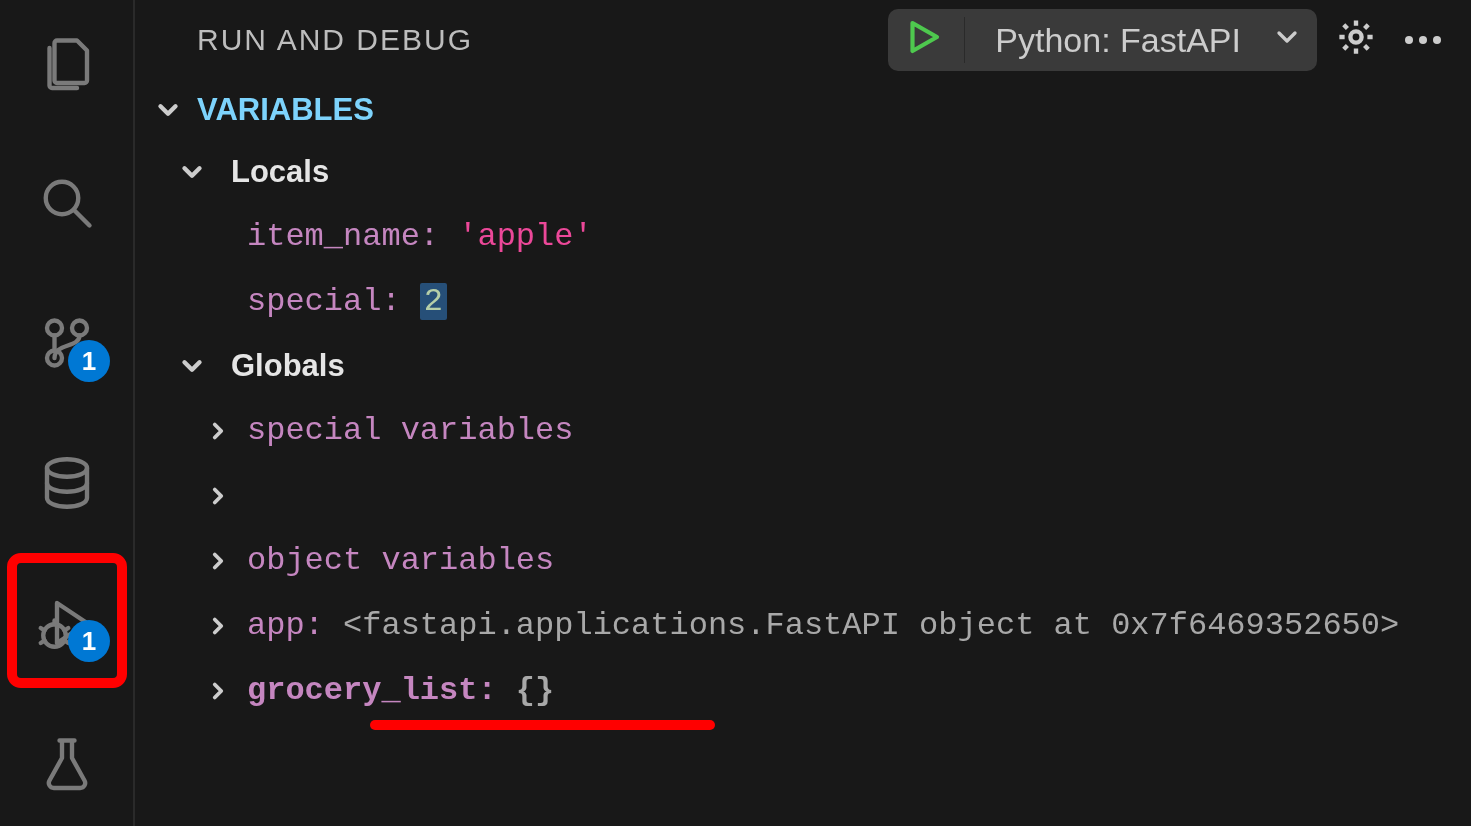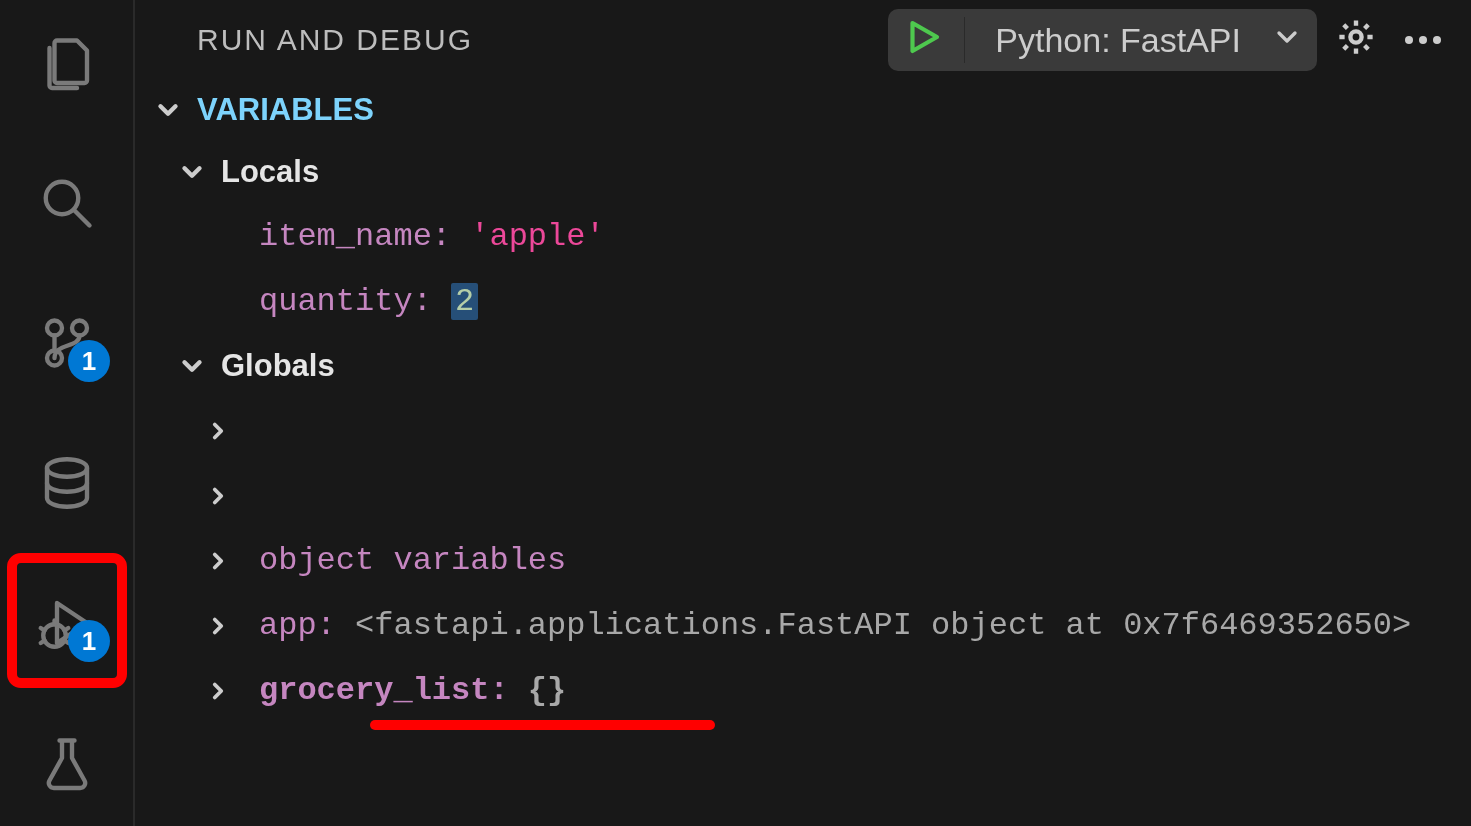--- a/index.html
+++ b/index.html
@@ -104,40 +104,40 @@
     color: #7dd3fc;
     font-size: 31px;
     height: 60px;
   }
   .chevron { display: inline-flex; }
   .chevron svg { width: 30px; height: 30px; stroke: #cccccc; fill: none; stroke-width: 3.5; stroke-linecap: round; stroke-linejoin: round; }
 
   .scope-header {
     display: flex;
     align-items: center;
-    gap: 14px;
+    gap: 24px;
     padding: 6px 42px;
     font-weight: 700;
     color: #e5e5e5;
     font-size: 31px;
     height: 64px;
   }
 
   .var-row {
     display: flex;
     align-items: center;
     gap: 14px;
     padding: 6px 0 6px 68px;
     font-family: Consolas, "Courier New", monospace;
     font-size: 32px;
     height: 65px;
     white-space: nowrap;
   }
   .var-row.deep { padding-left: 68px; }
-  .var-name { color: #c586c0; margin-left: 12px; }
+  .var-name { color: #c586c0; }
   .var-colon { color: #c586c0; }
   .var-str { color: #ec4899; }
   .var-num {
     color: #b5cea8;
     background: #264f78;
     padding: 0 4px;
     border-radius: 2px;
   }
   .var-obj { color: #a8a8a8; }
   .var-brace { color: #a8a8a8; }
@@ -276,40 +276,41 @@
       <span class="no-exp"></span>
       <span>
         <span class="var-name">item_name</span><span class="var-colon">:</span>
         <span class="var-str">'apple'</span>
       </span>
     </div>
 
     <div class="var-row">
       <span class="no-exp"></span>
       <span>
-        <span class="var-name">quantity</span><span class="var-colon">:</span>
+        <span class="var-name">special</span><span class="var-colon">:</span>
         <span class="var-num">2</span>
       </span>
     </div>
 
     <div class="scope-header">
       <span class="chevron">
         <svg viewBox="0 0 24 24">
             <path d="M6 9l6 6 6-6"></path>
           </svg>
       </span>
       <span>Globals</span>
     </div>
 
     <div class="var-row deep">
       <span class="expander">
         <svg viewBox="0 0 24 24">
             <path d="M9 6l6 6-6 6"></path>
           </svg>
       </span>
+      <span class="var-name">special variables</span>
     </div>
 
     <div class="var-row deep">
       <span class="expander">
         <svg viewBox="0 0 24 24">
             <path d="M9 6l6 6-6 6"></path>
           </svg>
       </span>
     </div>
 

